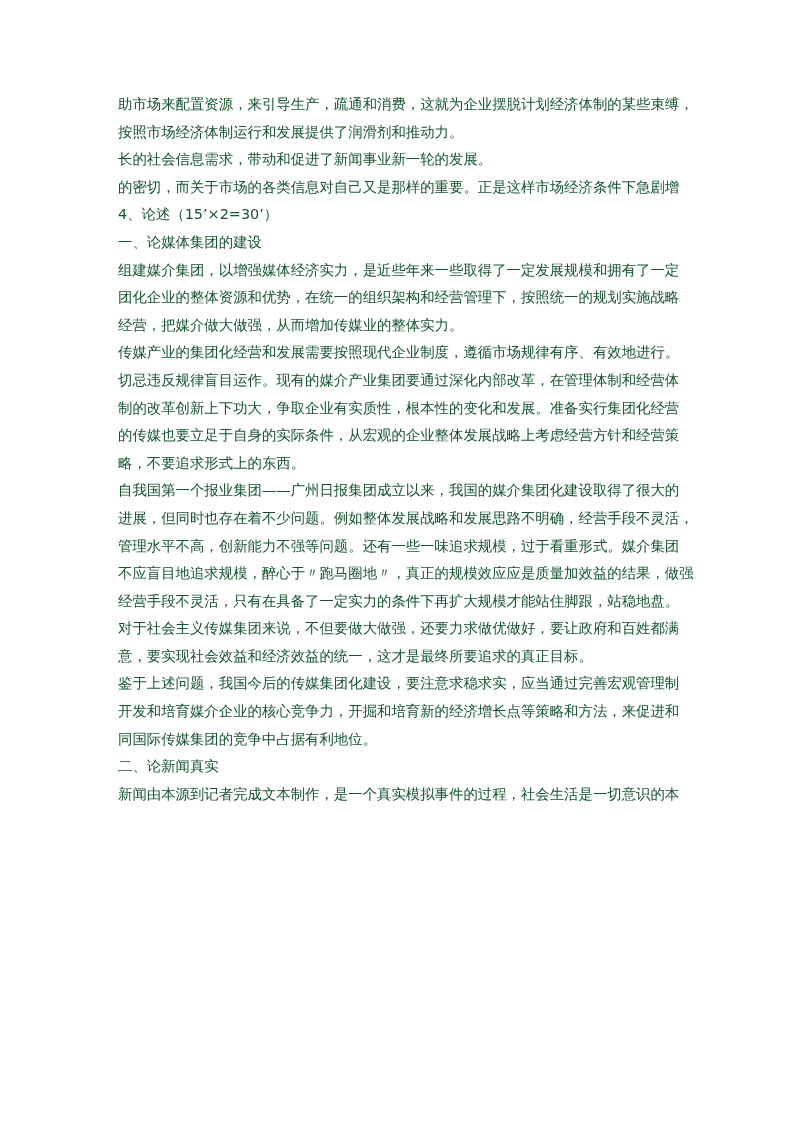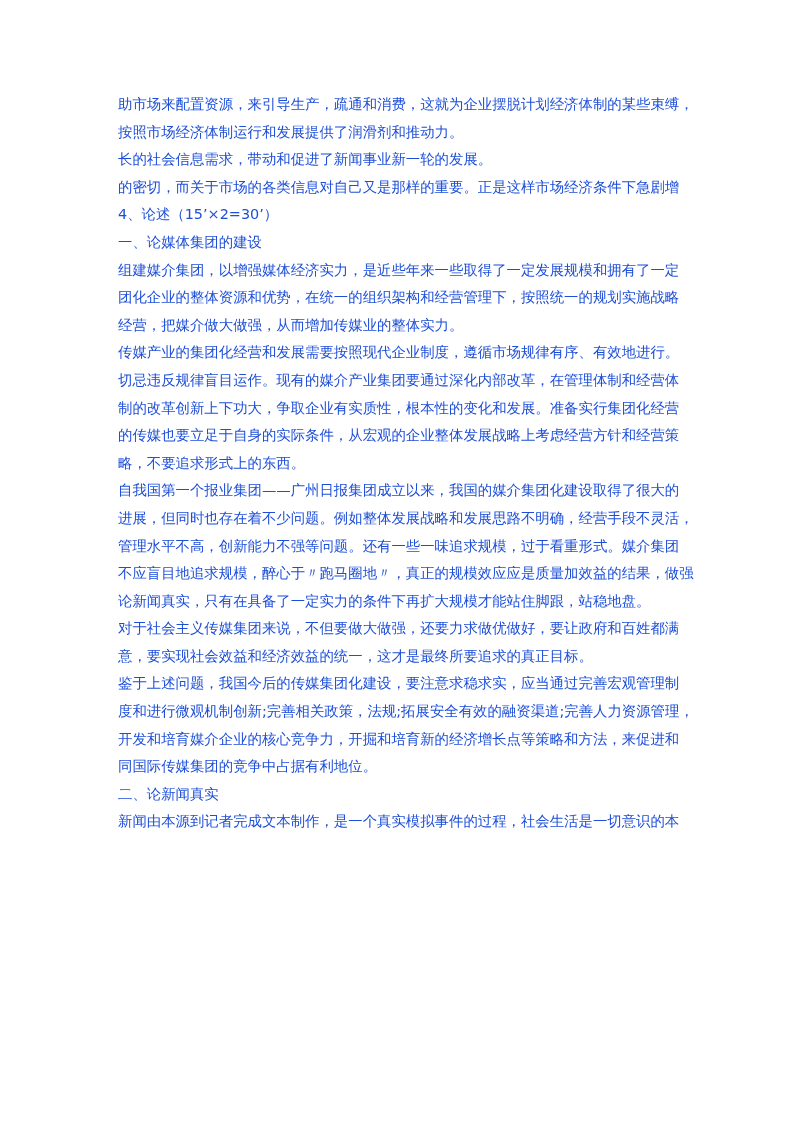--- a/index.html
+++ b/index.html
@@ -4,21 +4,21 @@
   <style>
     html, body { margin: 0; padding: 0; background: #ffffff; }
     body { width: 794px; height: 1123px; position: relative; overflow: hidden; }
     .page {
       position: absolute;
       left: 118px;
       top: 91px;
       width: 560px;
       font-family: "DejaVu Sans", "Liberation Sans", sans-serif;
       font-size: 14.4px;
-      color: #1d4ed8;
+      color: #14532d;
       line-height: 27.6px;
     }
     .line {
       display: block;
       white-space: nowrap;
       height: 27.6px;
       letter-spacing: 0px;
     }
   </style>
 </head>
@@ -36,22 +36,21 @@
   <span class="line">经营，把媒介做大做强，从而增加传媒业的整体实力。</span>
   <span class="line">传媒产业的集团化经营和发展需要按照现代企业制度，遵循市场规律有序、有效地进行。</span>
   <span class="line">切忌违反规律盲目运作。现有的媒介产业集团要通过深化内部改革，在管理体制和经营体</span>
   <span class="line">制的改革创新上下功大，争取企业有实质性，根本性的变化和发展。准备实行集团化经营</span>
   <span class="line">的传媒也要立足于自身的实际条件，从宏观的企业整体发展战略上考虑经营方针和经营策</span>
   <span class="line">略，不要追求形式上的东西。</span>
   <span class="line">自我国第一个报业集团——广州日报集团成立以来，我国的媒介集团化建设取得了很大的</span>
   <span class="line">进展，但同时也存在着不少问题。例如整体发展战略和发展思路不明确，经营手段不灵活，</span>
   <span class="line">管理水平不高，创新能力不强等问题。还有一些一味追求规模，过于看重形式。媒介集团</span>
   <span class="line">不应盲目地追求规模，醉心于〃跑马圈地〃，真正的规模效应应是质量加效益的结果，做强</span>
-  <span class="line">论新闻真实，只有在具备了一定实力的条件下再扩大规模才能站住脚跟，站稳地盘。</span>
+  <span class="line">经营手段不灵活，只有在具备了一定实力的条件下再扩大规模才能站住脚跟，站稳地盘。</span>
   <span class="line">对于社会主义传媒集团来说，不但要做大做强，还要力求做优做好，要让政府和百姓都满</span>
   <span class="line">意，要实现社会效益和经济效益的统一，这才是最终所要追求的真正目标。</span>
   <span class="line">鉴于上述问题，我国今后的传媒集团化建设，要注意求稳求实，应当通过完善宏观管理制</span>
-  <span class="line">度和进行微观机制创新;完善相关政策，法规;拓展安全有效的融资渠道;完善人力资源管理，</span>
   <span class="line">开发和培育媒介企业的核心竞争力，开掘和培育新的经济增长点等策略和方法，来促进和</span>
   <span class="line">同国际传媒集团的竞争中占据有利地位。</span>
   <span class="line">二、论新闻真实</span>
   <span class="line">新闻由本源到记者完成文本制作，是一个真实模拟事件的过程，社会生活是一切意识的本</span>
 </div>
 
 </body></html>

